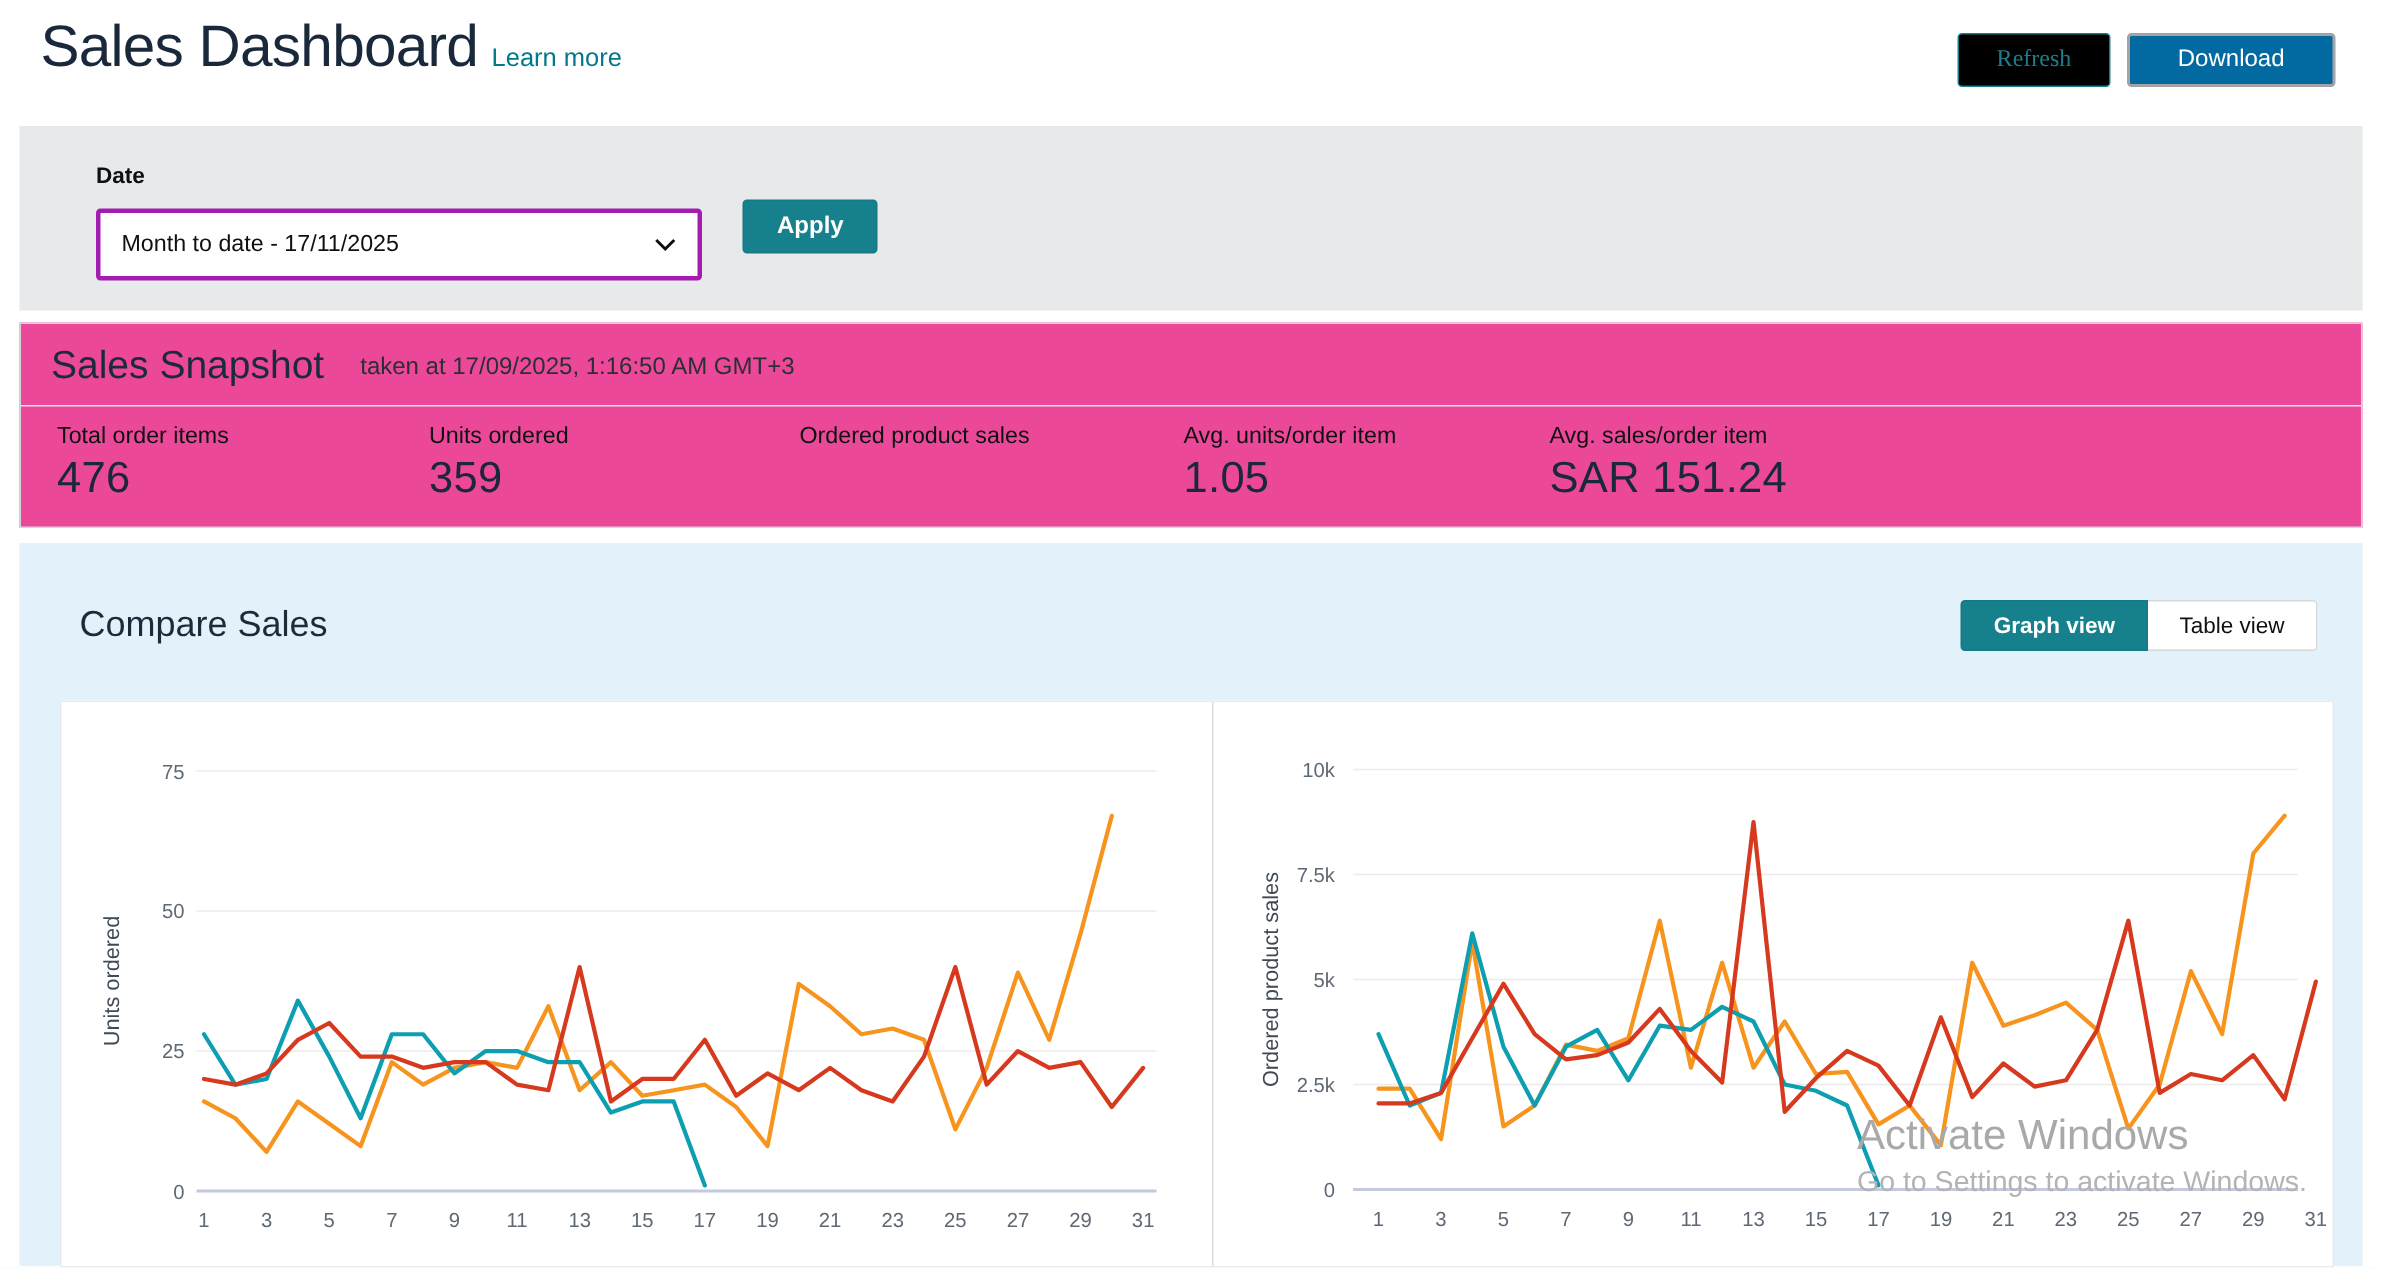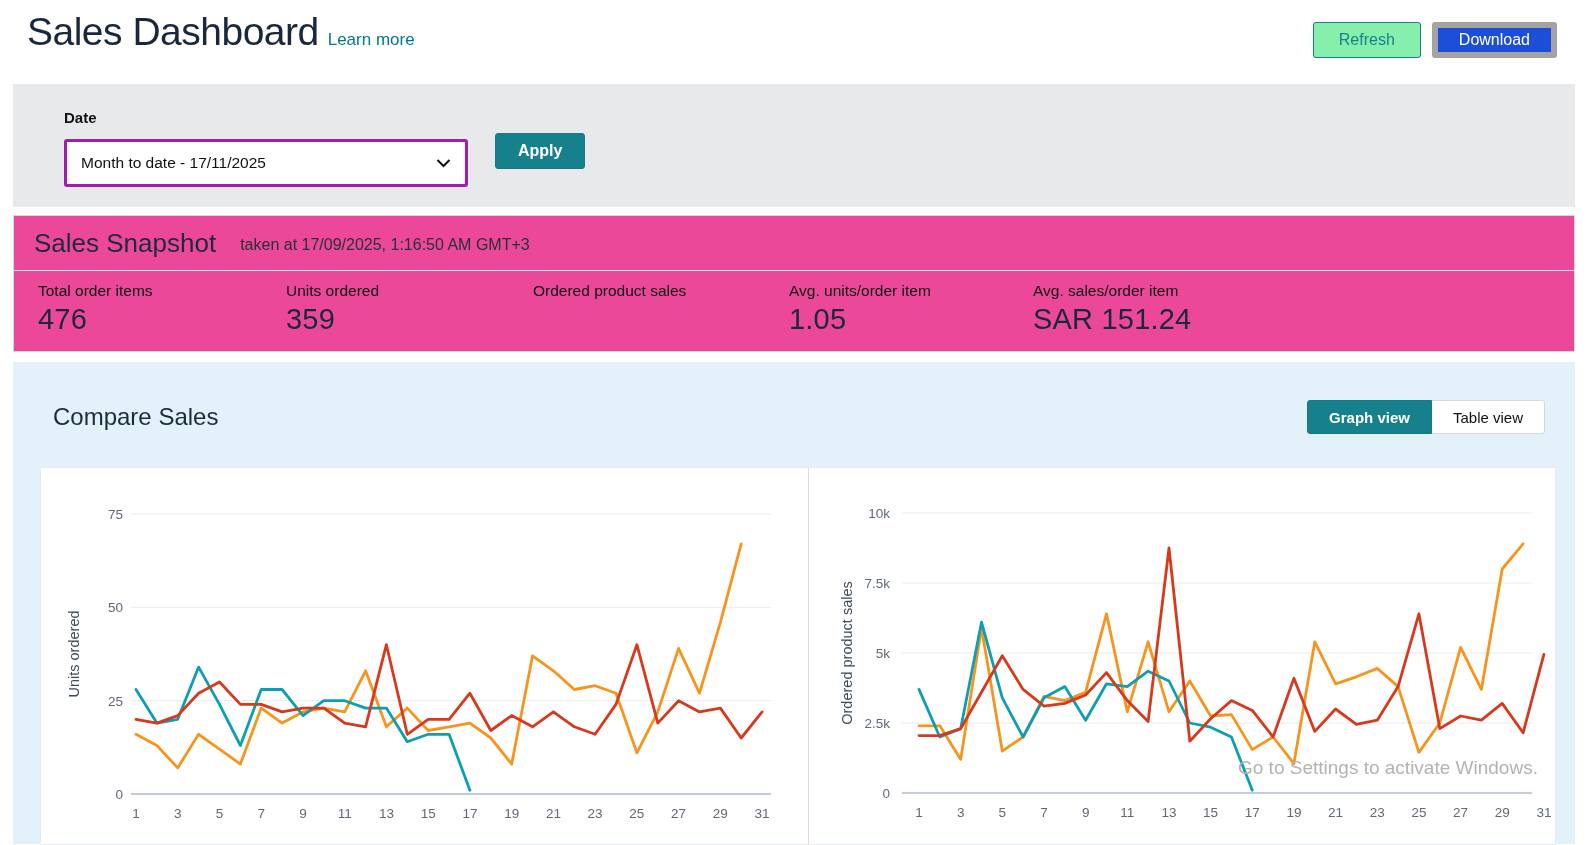--- a/index.html
+++ b/index.html
@@ -8,22 +8,22 @@
     width:1588px; height:845px; overflow:hidden; position:relative;
     font-family:"Liberation Sans", sans-serif; color:#0f1111;
   }
   
   .page-header { height:84px; position:relative; display:flex; align-items:flex-start; padding:10px 31px 0 27px; }
   .title-wrap { display:flex; align-items:baseline; gap:9px; }
   .page-title { font-size:39px; font-weight:500; color:#19283a; letter-spacing:-0.5px; }
   .learn-more { font-size:17px; color:#00798c; text-decoration:none; }
   .header-buttons { position:absolute; right:31px; top:22px; display:flex; gap:11px; }
   .btn { font-family:inherit; font-size:16px; border-radius:3px; height:36px; cursor:pointer; }
-  .btn-secondary { background:#86efac; border:1px solid #1a7f8d; color:#1a7f8d; padding:0 25px; }
-  .btn-primary { background:#1d4ed8; border:6px solid #a3a3a3; color:#fff; padding:0 21px; }
+  .btn-secondary { background:#000000; border:1px solid #1a7f8d; color:#1a7f8d; padding:0 25px;font-family:Liberation Serif, serif; }
+  .btn-primary { background:#0369a1; border:2px solid #a3a3a3; color:#fff; padding:0 32px; }
   
   .filter-panel { margin:0 13px; height:123px; background:#e8e9ea; padding:25px 0 0 51px; display:flex; gap:27px; }
   .field label { display:block; font-size:15px; font-weight:bold; color:#0f1111; margin-bottom:13px; }
   .select-box { background:#fff; border:3px solid #a21caf; border-radius:3px; height:48px; display:flex; align-items:center; padding:0 14px; cursor:pointer; }
   .select-box .sel-text { font-size:15.5px; color:#0f1111; flex:1; }
   .date-select { width:404px; }
   .channel-select { width:246px; }
   .chev { margin-left:14px; display:inline-flex; }
   .apply-wrap { padding-top:24px; }
   .btn-apply { background:#17808d; border:1px solid #167985; color:#fff; font-size:16px; font-weight:bold; height:36px; padding:0 22px; border-radius:3px; cursor:pointer; font-family:inherit; }
@@ -48,21 +48,21 @@
   .toggle-table { background:#fff; color:#0f1111; border:1px solid #d5d9d9; border-left:none; border-radius:0 3px 3px 0; }
   .charts-card { margin-top:33px; background:#fff; border:1px solid #e8ebed; height:378px; display:flex; position:relative; }
   .chart-panel { position:relative; }
   .chart-panel.left { width:767px; }
   .chart-panel.right { flex:1; border-left:1px solid #d9dde1; }
   svg text.tick { font:13.5px "Liberation Sans", sans-serif; fill:#5f6975; }
   svg text.axis-label { font:14.5px "Liberation Sans", sans-serif; fill:#3f4a56; }
   
   .watermark { position:absolute; left:1238px; top:741px; z-index:5; pointer-events:none; }
   .watermark .wm1 { font-size:28px; color:#a9a9a9; }
-  .watermark .wm2 { font-size:19px; color:#b3b3b3; margin-top:16px; }
+  .watermark .wm2 { font-size:19px; color:#b3b3b3; margin-top:5px; }
 </style>
 </head>
 <body>
 
 <div class="page-header">
   <div class="title-wrap">
     <span class="page-title">Sales Dashboard</span>
     <a class="learn-more" href="#">Learn more</a>
   </div>
   <div class="header-buttons">
@@ -188,14 +188,15 @@
           <text x="43" y="185" transform="rotate(-90 43 185)" text-anchor="middle" class="axis-label">Ordered product sales</text>
           <polyline points="110.0,257.8 130.8,257.8 151.7,291.4 172.5,159.8 193.3,283.0 214.1,269.0 235.0,228.4 255.8,232.6 276.6,224.2 297.5,145.8 318.3,243.8 339.1,173.8 360.0,243.8 380.8,213.0 401.6,248.0 422.4,246.6 443.3,281.6 464.1,269.0 484.9,295.6 505.8,173.8 526.6,215.8 547.4,208.8 568.3,200.4 589.1,218.6 609.9,284.4 630.8,255.0 651.6,179.4 672.4,221.4 693.2,101.0 714.1,75.8" fill="none" stroke="#f7941d" stroke-width="2.8" stroke-linejoin="round" stroke-linecap="round"></polyline>
           <polyline points="110.0,221.4 130.8,269.0 151.7,260.6 172.5,154.2 193.3,229.8 214.1,269.0 235.0,229.8 255.8,218.6 276.6,252.2 297.5,215.8 318.3,218.6 339.1,203.2 360.0,213.0 380.8,255.0 401.6,259.2 422.4,269.0 443.3,322.2" fill="none" stroke="#0d9fb1" stroke-width="2.8" stroke-linejoin="round" stroke-linecap="round"></polyline>
           <polyline points="110.0,267.6 130.8,267.6 151.7,260.6 172.5,224.2 193.3,187.8 214.1,221.4 235.0,238.2 255.8,235.4 276.6,227.0 297.5,204.6 318.3,232.6 339.1,253.6 360.0,80.0 380.8,273.2 401.6,250.8 422.4,232.6 443.3,242.4 464.1,269.0 484.9,210.2 505.8,263.4 526.6,241.0 547.4,256.4 568.3,252.2 589.1,218.6 609.9,145.8 630.8,260.6 651.6,248.0 672.4,252.2 693.2,235.4 714.1,264.8 734.9,186.4" fill="none" stroke="#d6391e" stroke-width="2.8" stroke-linejoin="round" stroke-linecap="round"></polyline>
         </svg>
     </div>
   </div>
 </div>
 
 <div class="watermark">
+  <div class="wm1">Activate Windows</div>
   <div class="wm2">Go to Settings to activate Windows.</div>
 </div>
 
 </body></html>

